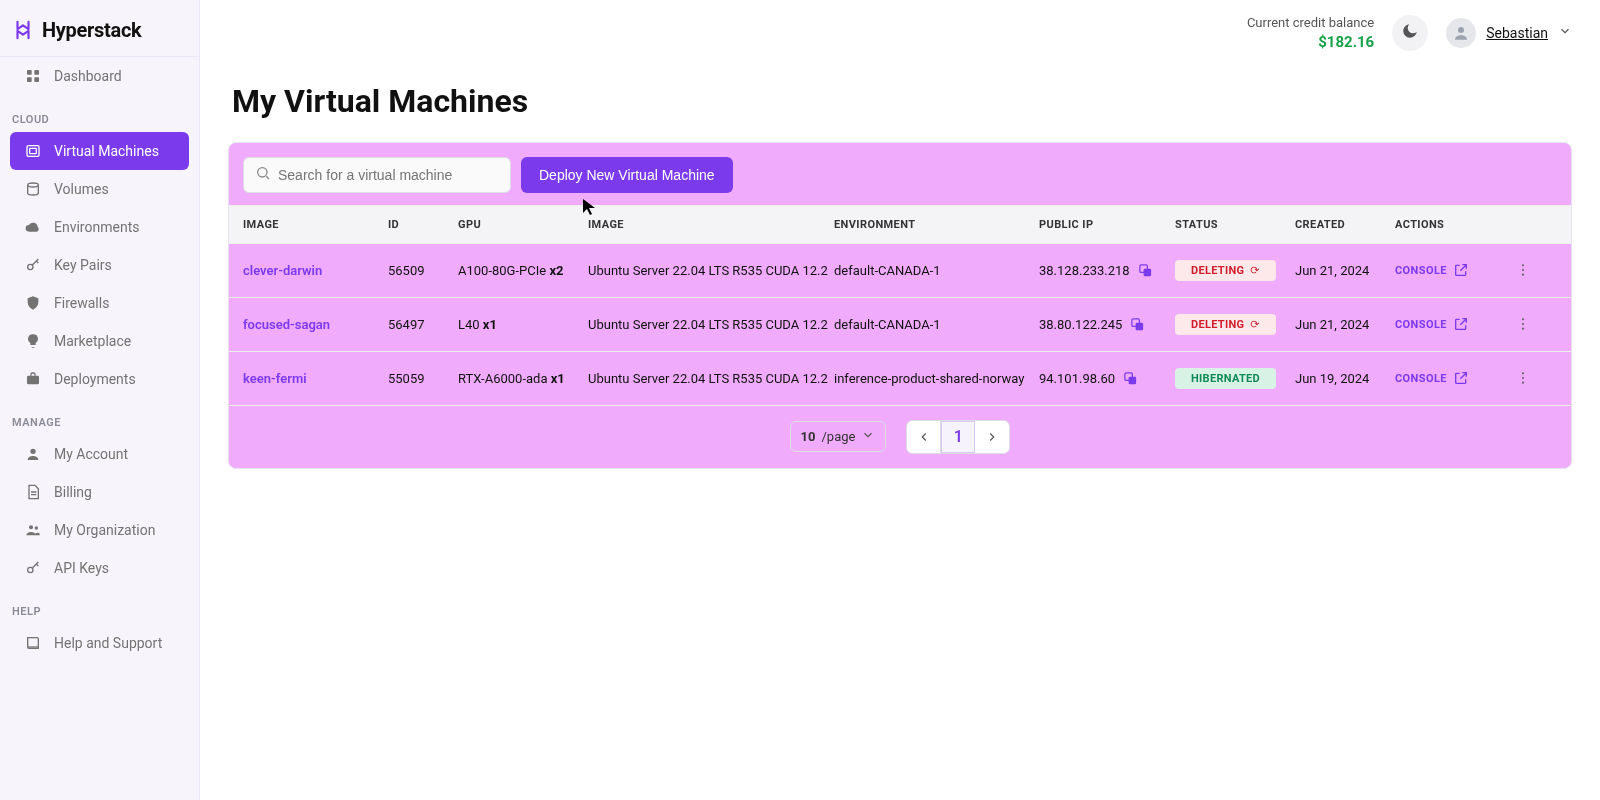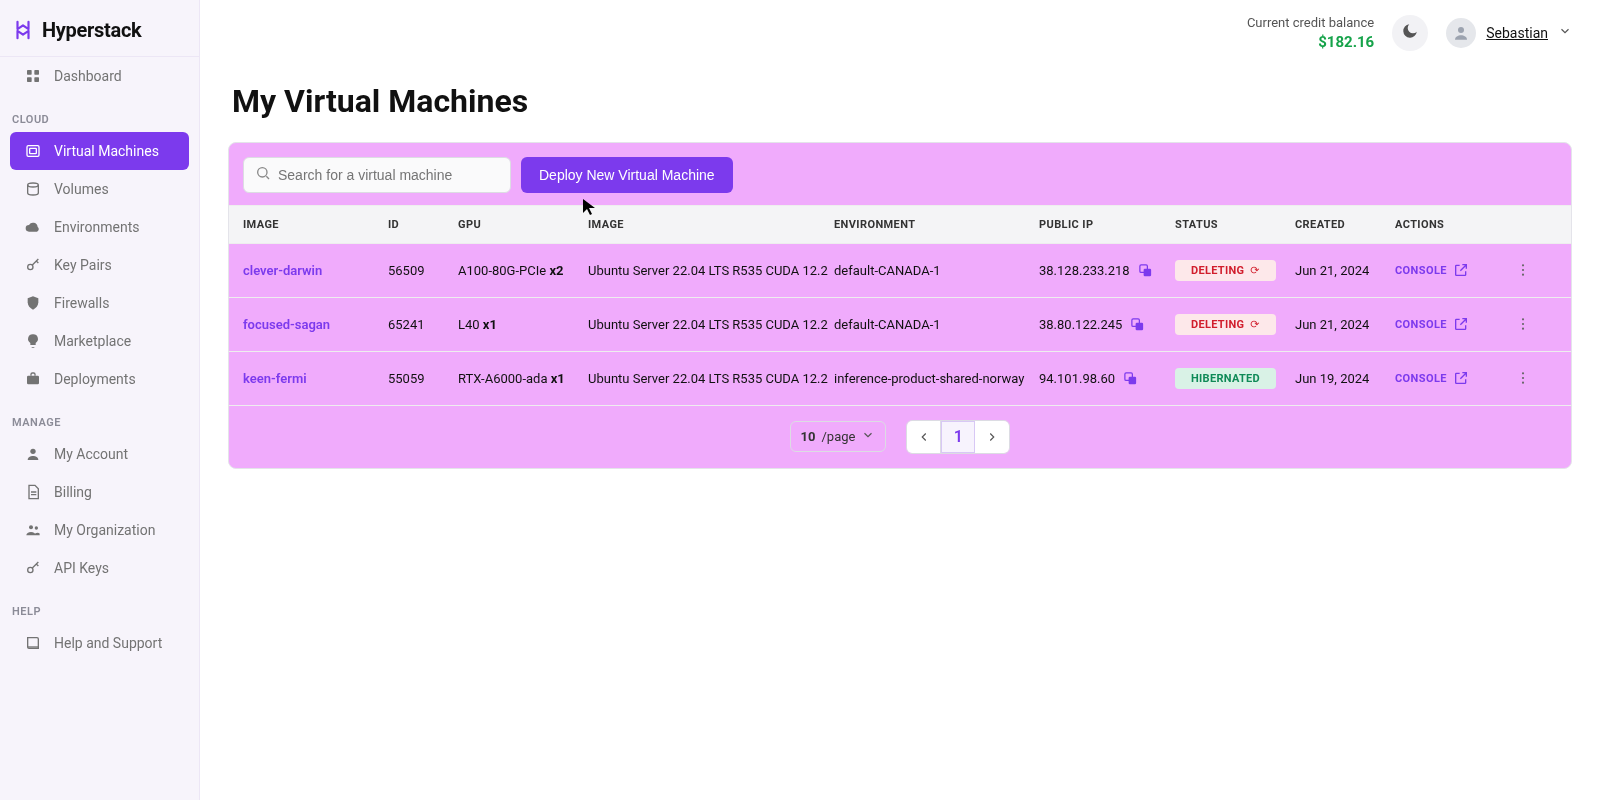--- a/index.html
+++ b/index.html
@@ -291,21 +291,21 @@
               <div class="row-menu">
                 <svg width="16" height="16" viewBox="0 0 24 24" fill="currentColor">
                   <circle cx="12" cy="5" r="1.6"></circle>
                   <circle cx="12" cy="12" r="1.6"></circle>
                   <circle cx="12" cy="19" r="1.6"></circle>
                 </svg>
               </div>
             </div>
             <div class="table-row">
               <div class="vm-name">focused-sagan</div>
-              <div>65241</div>
+              <div>56497</div>
               <div>L40 <span class="gpu-count">x1</span></div>
               <div>Ubuntu Server 22.04 LTS R535 CUDA 12.2</div>
               <div>default-CANADA-1</div>
               <div class="ip-cell">
                 <span>38.80.122.245</span>
                 <span class="copy-icon">
                   <svg width="15" height="15" viewBox="0 0 24 24" fill="currentColor">
                     <rect x="9" y="9" width="12" height="12" rx="2"></rect>
                     <rect x="3" y="3" width="12" height="12" rx="2" fill="none" stroke="currentColor" stroke-width="2"></rect>
                   </svg>

